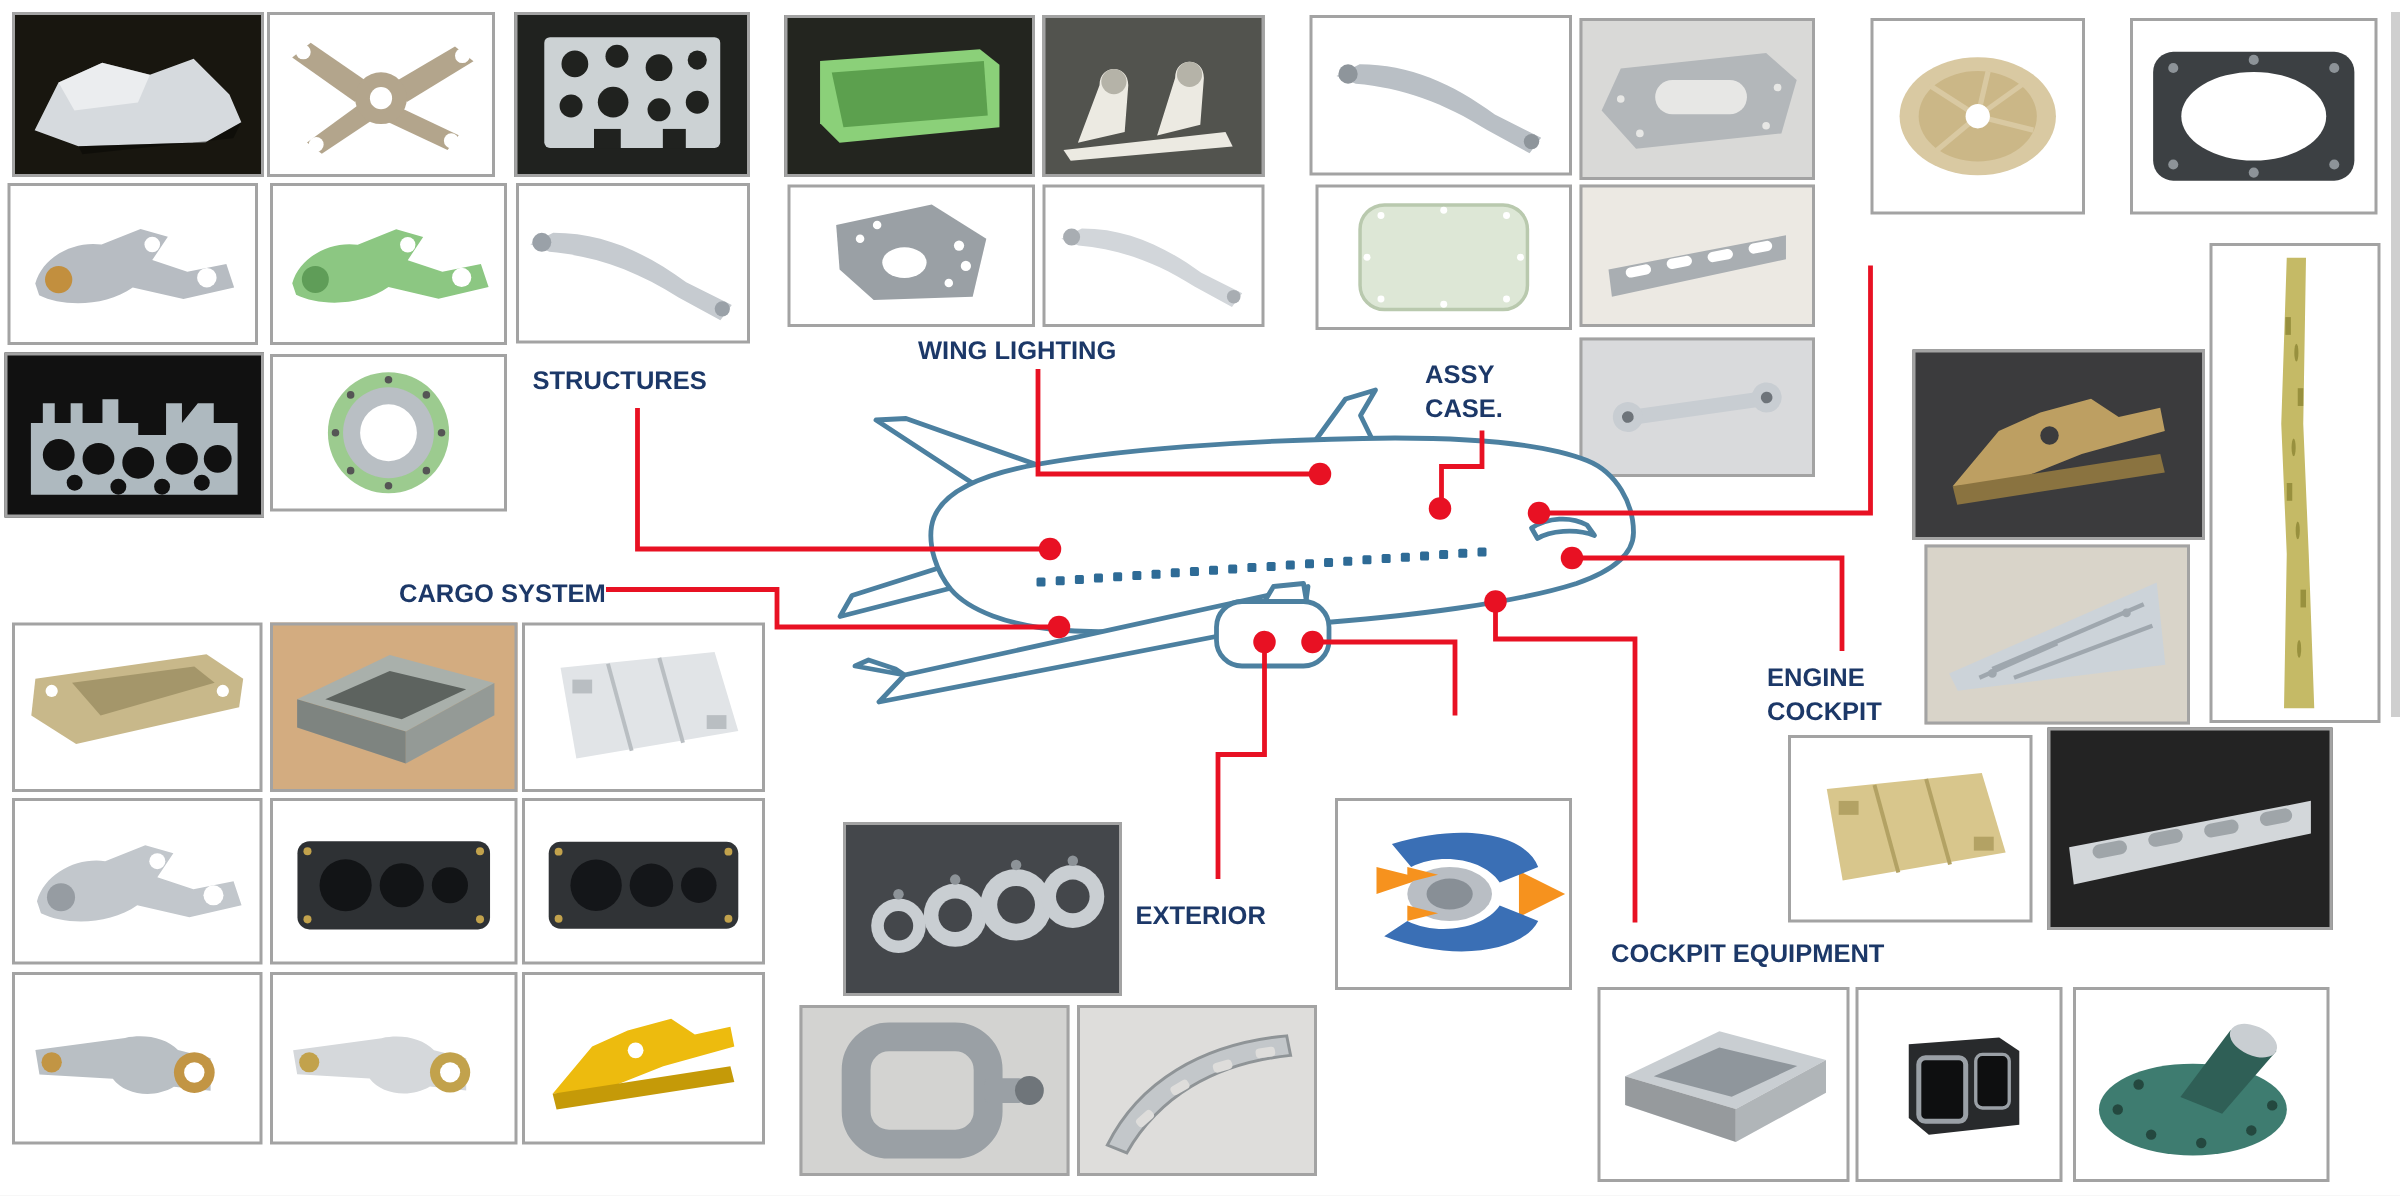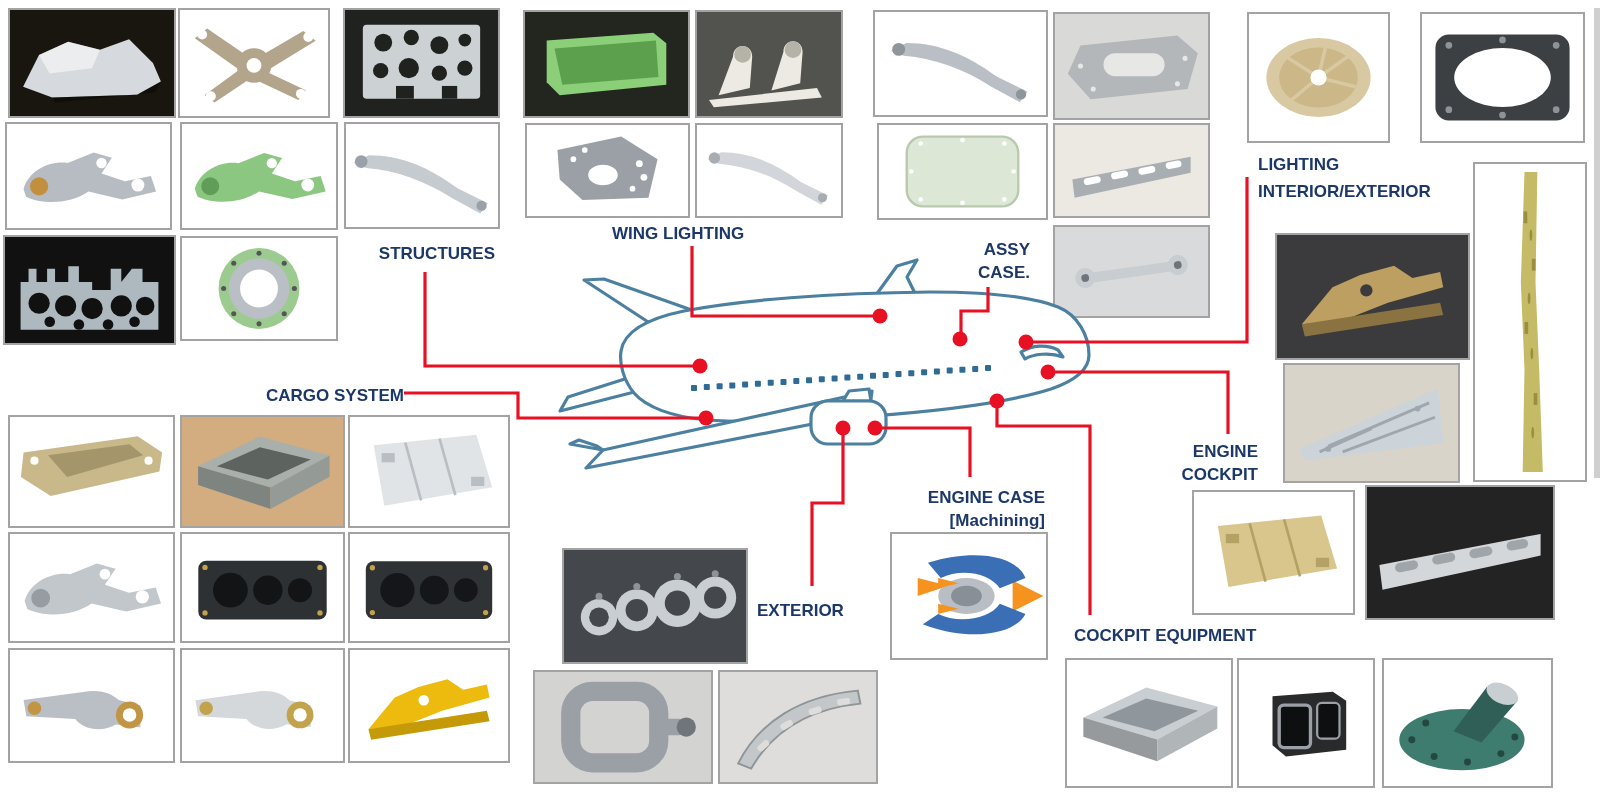--- a/index.html
+++ b/index.html
@@ -5,21 +5,21 @@
   html,body{margin:0;padding:0;background:#f2f2f2;}
   #stage{position:relative;width:1600px;height:797px;background:#ffffff;overflow:hidden;
          font-family:"Liberation Sans",sans-serif;}
   .tile{position:absolute;margin:0;box-sizing:border-box;border:2px solid #a3a3a3;
         background:var(--bg,#fff);z-index:1;}
   .tile svg{width:100%;height:100%;display:block;}
   #plane{position:absolute;left:540px;top:240px;z-index:2;}
   #leaders{position:absolute;left:0;top:0;z-index:3;pointer-events:none;}
   .lbl{position:absolute;z-index:4;color:#1c3868;font-weight:bold;font-size:17px;
        line-height:23px;white-space:nowrap;}
-  .lbl.center{text-align:right;}
+  .lbl.center{text-align:left;}
   .sliver{position:absolute;z-index:1;background:#cfcfcf;}
 </style>
 </head>
 <body>
 
 <div id="stage">
 
   <svg width="0" height="0" style="position:absolute" aria-hidden="true">
     <defs>
       <symbol id="s-lump" viewBox="0 0 120 80">
@@ -595,29 +595,21 @@
       <circle cx="997" cy="401" r="7.5"></circle>
     </g>
   </svg>
 
   <div class="lbl center" style="left:355px;top:242px;width:140px">STRUCTURES</div>
   <div class="lbl" style="left:612px;top:222px">WING LIGHTING</div>
   <div class="lbl center" style="left:950px;top:238px;width:80px">
     <div>ASSY</div>
     <div>CASE.</div>
   </div>
-  <div class="lbl" style="left:1258px;top:151px;line-height:27px">
-    <div>LIGHTING</div>
-    <div>INTERIOR/EXTERIOR</div>
-  </div>
   <div class="lbl" style="left:266px;top:384px">CARGO SYSTEM</div>
   <div class="lbl center" style="left:1178px;top:440px;width:80px">
     <div>ENGINE</div>
     <div>COCKPIT</div>
   </div>
-  <div class="lbl center" style="left:895px;top:486px;width:150px">
-    <div>ENGINE CASE</div>
-    <div>[Machining]</div>
-  </div>
   <div class="lbl" style="left:757px;top:599px">EXTERIOR</div>
   <div class="lbl" style="left:1074px;top:624px">COCKPIT EQUIPMENT</div>
 
 </div>
 
 </body></html>

